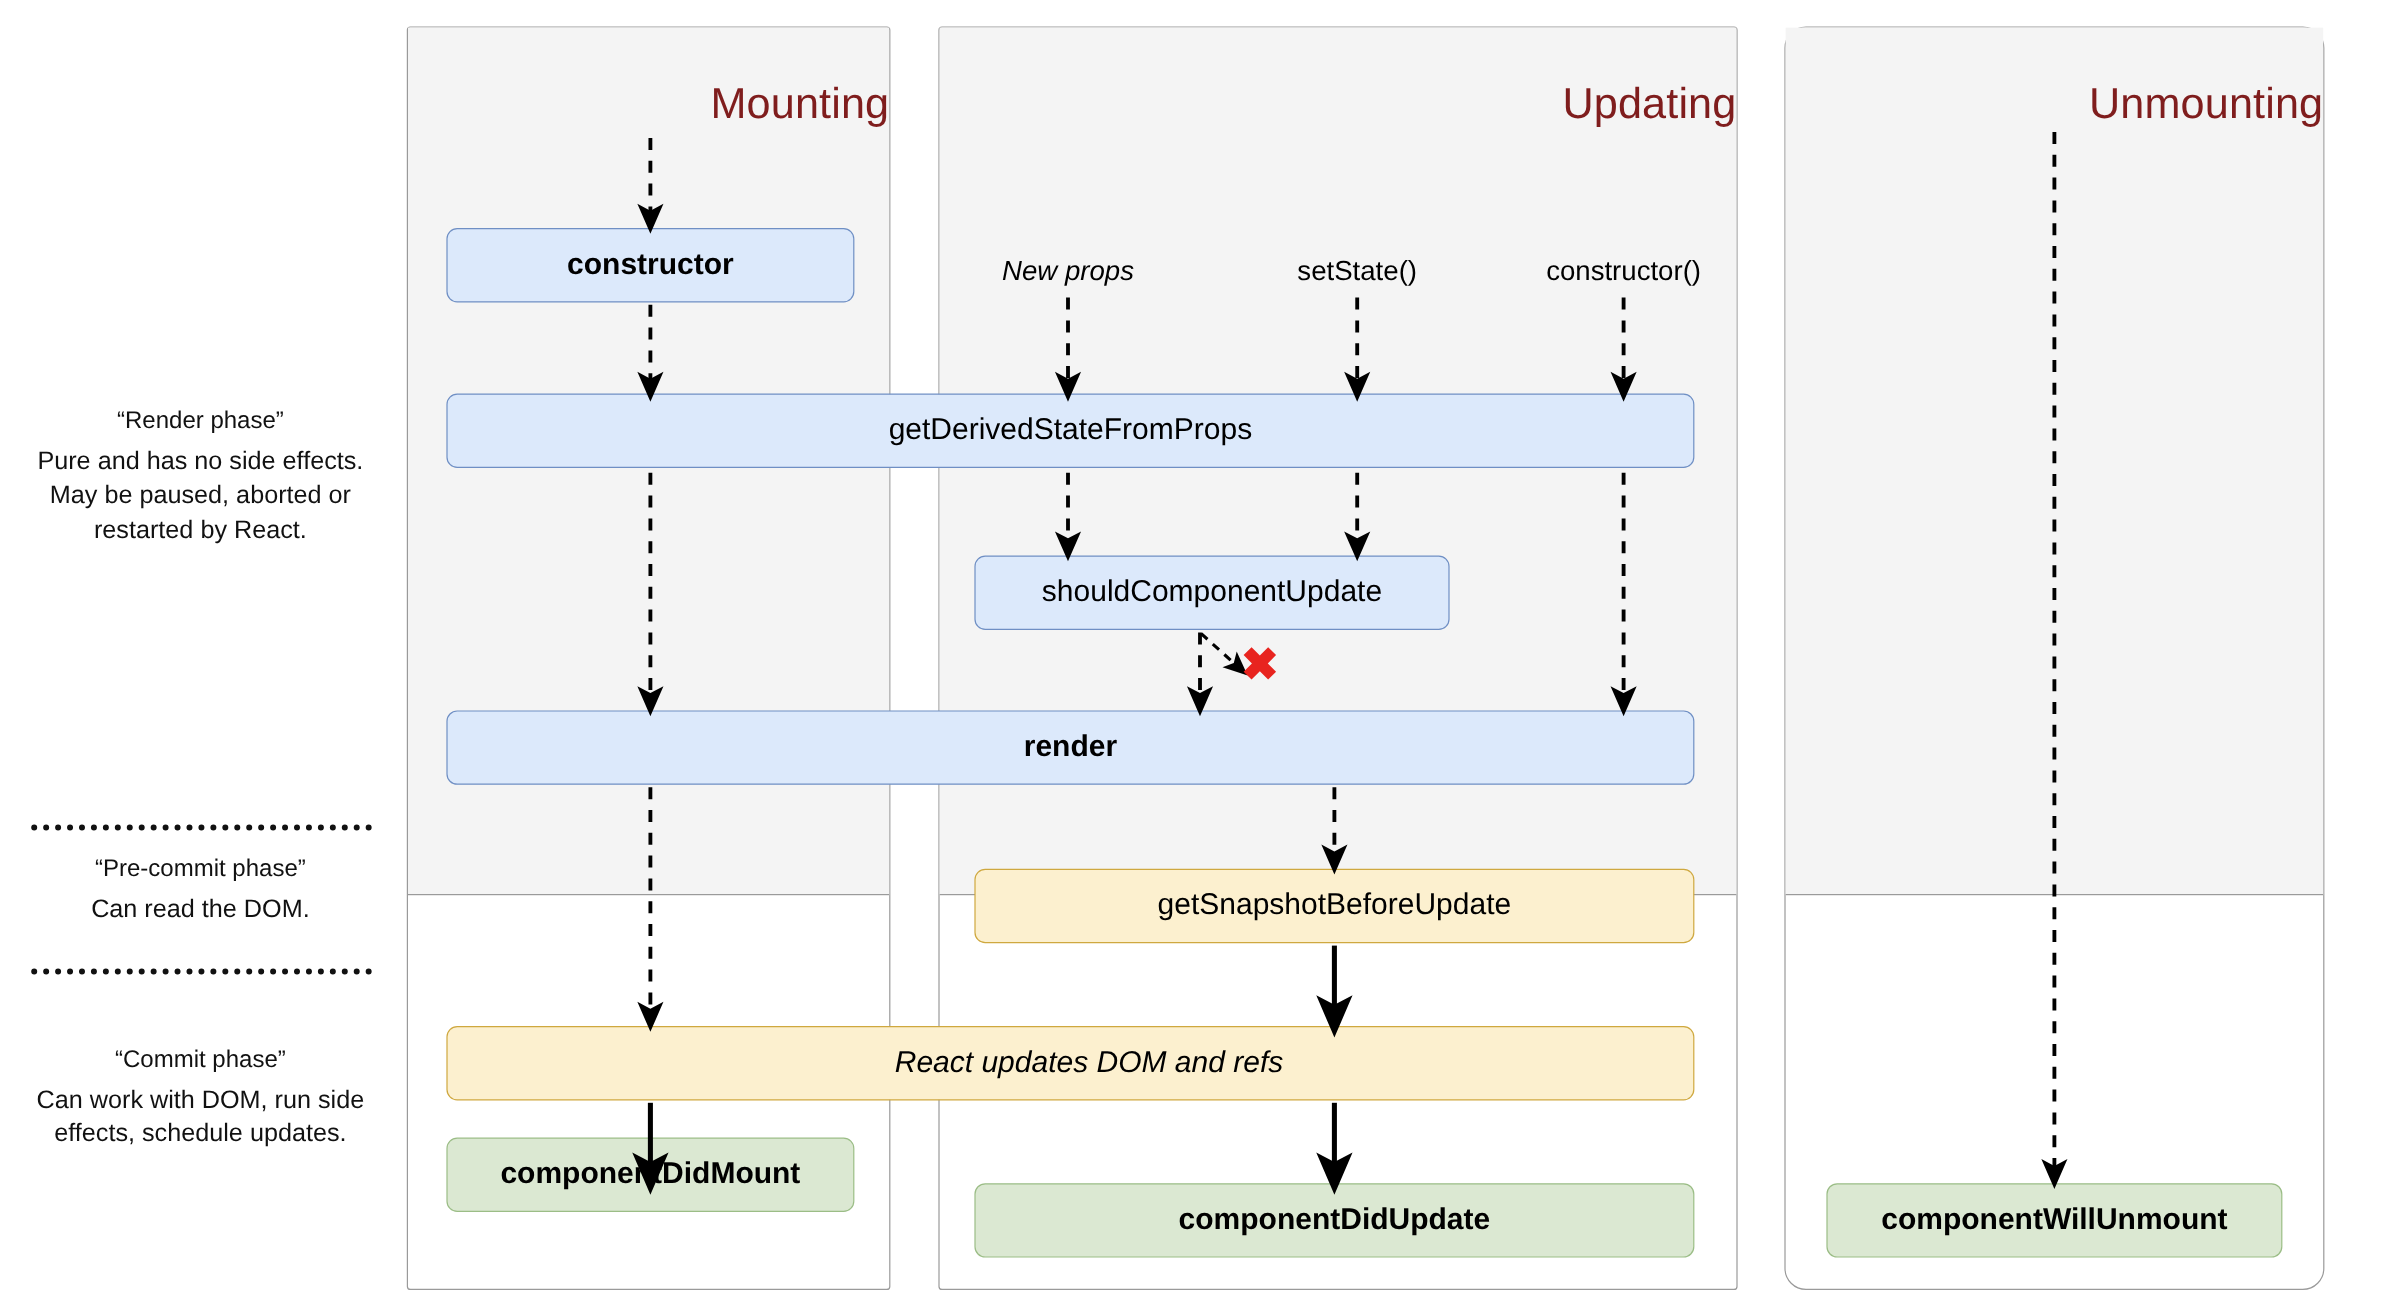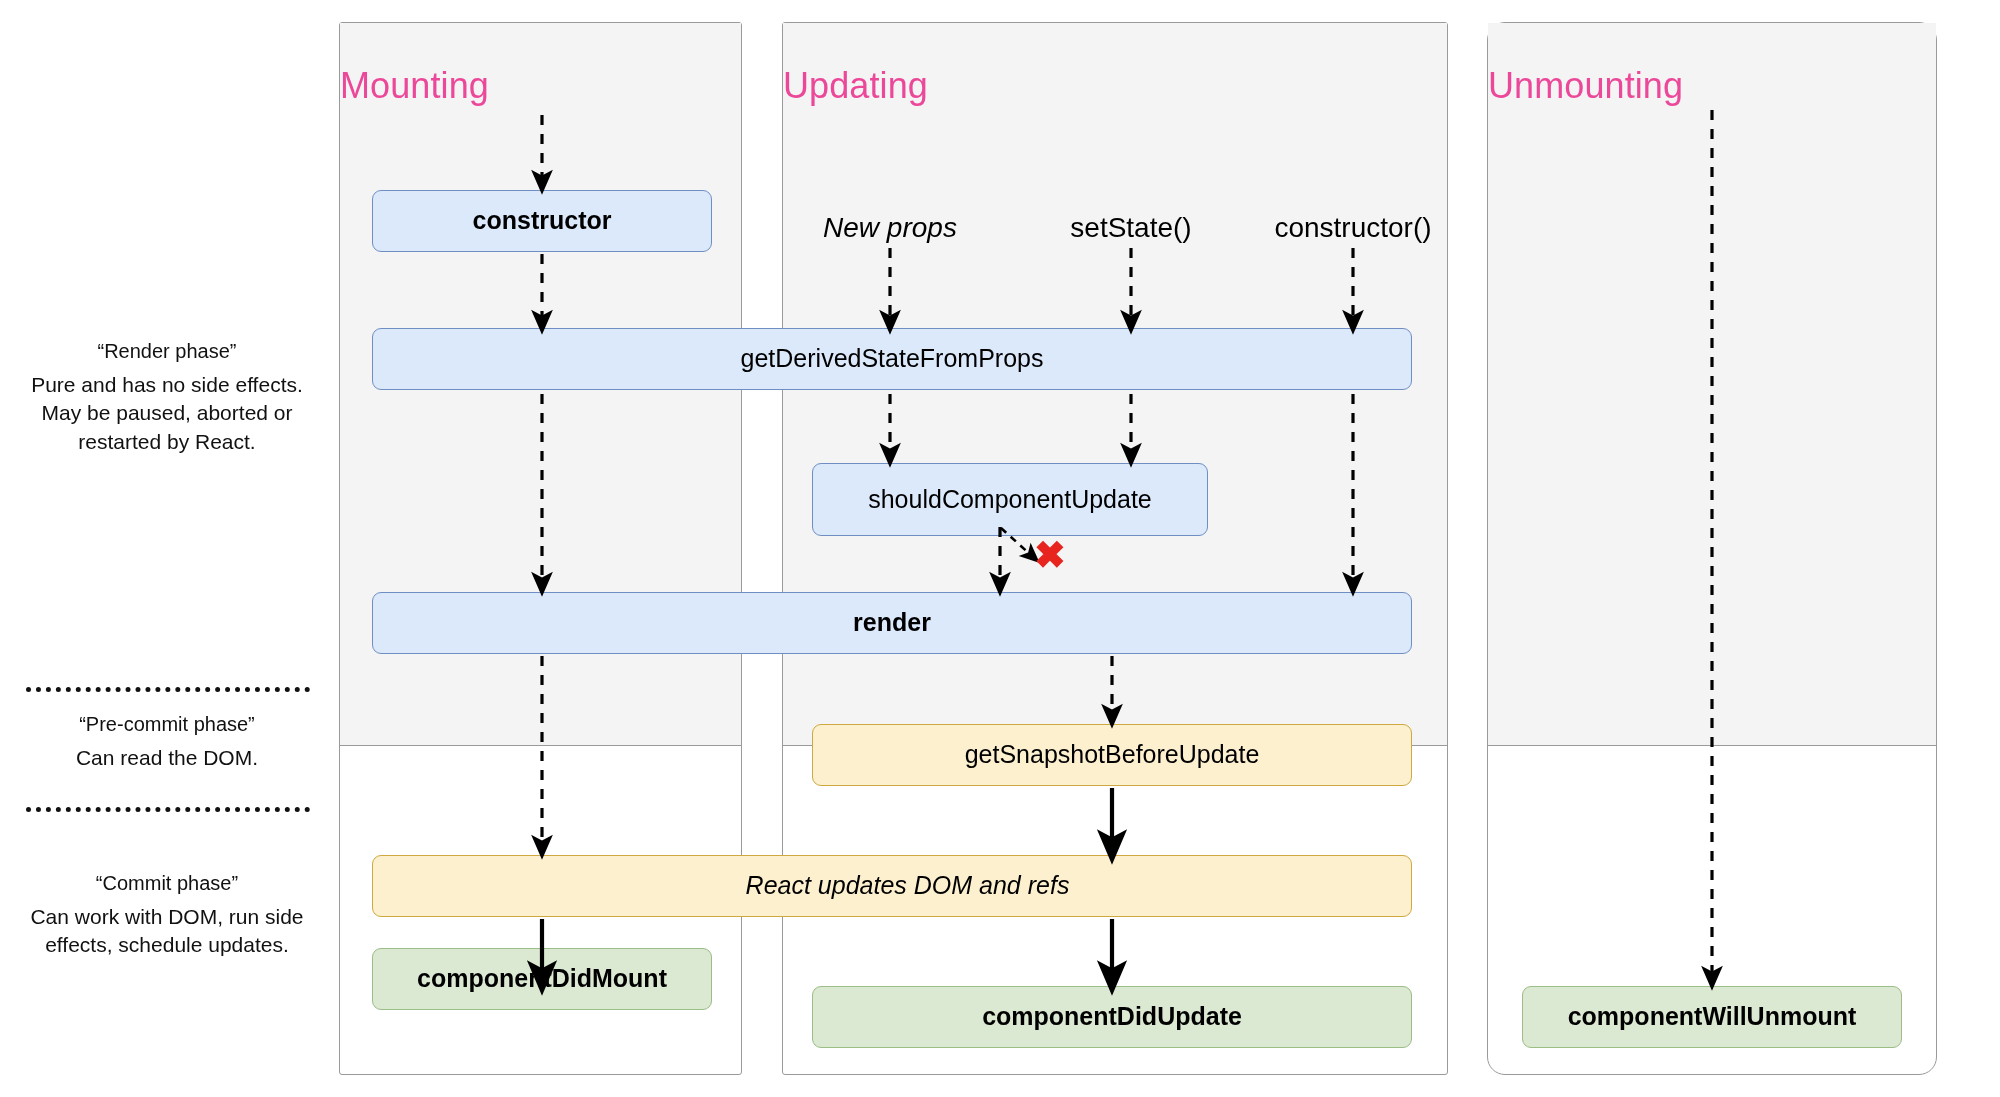--- a/index.html
+++ b/index.html
@@ -26,24 +26,24 @@
   }
   .column-grey {
     position: absolute;
     left: 0; right: 0; top: 0;
     background: #f4f4f4;
     border-bottom: 1.5px solid #9a9a9a;
   }
   .column-title {
     position: absolute;
     left: 0; right: 0;
-    text-align: left;
+    text-align: right;
     font-size: 36px;
     letter-spacing: 0.1px;
-    color: #ec4899;
+    color: #7f1d1d;
   }
 
   
   .lbox {
     position: absolute;
     border-radius: 9px;
     display: flex;
     align-items: center;
     justify-content: center;
     font-size: 25px;
@@ -62,21 +62,21 @@
   .lbox.green {
     background: #dbe8d2;
     border: 1.6px solid #9bbd86;
   }
   .lbox.bold { font-weight: bold; }
   .lbox.italic { font-style: italic; }
 
   
   .trigger {
     position: absolute;
-    font-size: 28px;
+    font-size: 23px;
     text-align: left;
     white-space: nowrap;
     transform: translateX(-50%);
     z-index: 6;
   }
   .trigger.italic { font-style: italic; }
 
   
   .legend-block {
     position: absolute;
@@ -158,21 +158,21 @@
   </div>
 
   <div class="trigger italic" style="left:890px; top:212px;">New props</div>
   <div class="trigger" style="left:1131px; top:212px;">setState()</div>
   <div class="trigger" style="left:1353px; top:212px;">constructor()</div>
 
   <div class="lbox blue bold" style="left:372px; top:190px; width:340px; height:62px;">constructor</div>
 
   <div class="lbox blue" style="left:372px; top:328px; width:1040px; height:62px;">getDerivedStateFromProps</div>
 
-  <div class="lbox blue" style="left:812px; top:463px; width:396px; height:73px;">shouldComponentUpdate</div>
+  <div class="lbox blue" style="left:812px; top:463px; width:396px; height:62px;">shouldComponentUpdate</div>
 
   <div class="lbox blue bold" style="left:372px; top:592px; width:1040px; height:62px;">render</div>
 
   <div class="lbox yellow" style="left:812px; top:724px; width:600px; height:62px;">getSnapshotBeforeUpdate</div>
 
   <div class="lbox yellow italic" style="left:372px; top:855px; width:1040px; height:62px;padding-left:31px;">React updates DOM and refs</div>
 
   <div class="lbox green bold" style="left:372px; top:948px; width:340px; height:62px;">componentDidMount</div>
 
   <div class="lbox green bold" style="left:812px; top:986px; width:600px; height:62px;">componentDidUpdate</div>

